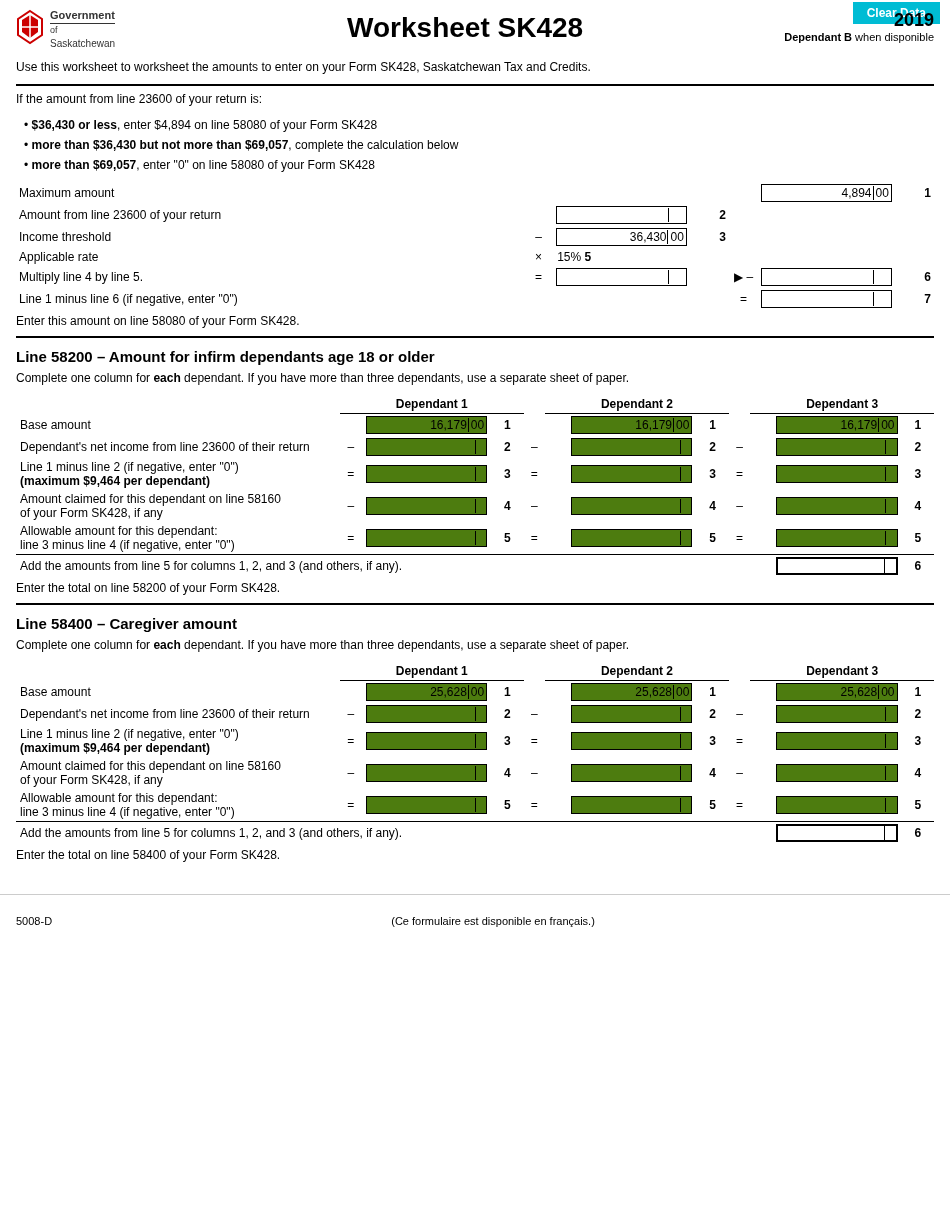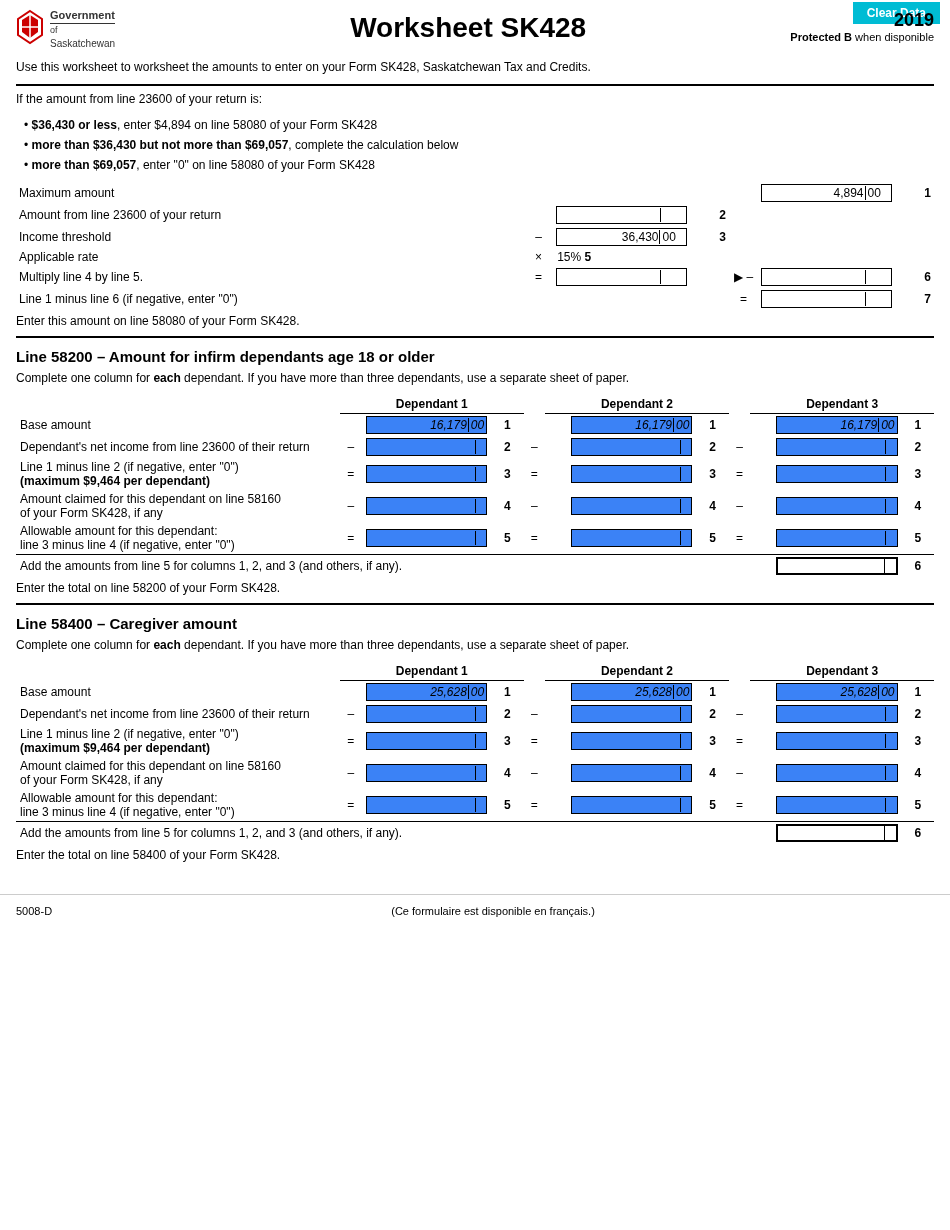--- a/index.html
+++ b/index.html
@@ -121,33 +121,32 @@
       vertical-align: middle;
     }
     .dep-input {
       border: 1px solid #000;
       height: 18px;
       width: 100%;
       display: flex;
       align-items: center;
       justify-content: flex-end;
       padding-right: 2px;
-      background: #3b82f6;
-      font-style: italic;
+      background: #4d7c0f;
     }
     .cents-div {
       border-left: 1px solid #000;
       padding-left: 2px;
       margin-left: 1px;
     }
     .footer {
       margin-top: 16px;
       display: flex;
       justify-content: space-between;
-      padding: 10px 16px;
+      padding: 20px 16px;
       font-size: 11px;
       border-top: 1px solid #ccc;
     }
     .enter-text {
       font-size: 12px;
       margin: 4px 0 8px 0;
     }
     .section-divider {
       border-top: 2px solid #000;
       margin: 8px 0 4px 0;
@@ -168,21 +167,21 @@
     .l-line { width: 4%; text-align: right; font-weight: bold; }
     .l-r-op { width: 3%; text-align: center; }
     .l-r-input { width: 14%; }
     .l-r-line { width: 4%; text-align: right; font-weight: bold; }
     .ibox {
       border: 1px solid #000;
       height: 18px;
       display: flex;
       align-items: center;
       justify-content: flex-end;
-      padding: 0 10px;
+      padding: 0 2px;
       background: #fff;
       font-size: 12px;
     }
     .ibox .cv { }
     .ibox .csep {
       border-left: 1px solid #000;
       padding-left: 2px;
       margin-left: 1px;
       min-width: 16px;
     }
@@ -220,21 +219,21 @@
       <div class="line"></div>
       <div style="font-size:9px;">of</div>
       <div class="sask">Saskatchewan</div>
     </div>
   </div>
   <div class="title-area">
     <h1>Worksheet SK428</h1>
   </div>
   <div class="year-protected">
     <span class="year">2019</span>
-    <span class="protected"><strong>Protected B</strong><span> when disponible</span></span>
+    <span class="protected"><strong>Dependant B</strong><span> when disponible</span></span>
   </div>
 </div>
 
 <div class="content">
 
   <div class="intro-text">
     <span>Use this worksheet to worksheet the amounts to enter on your Form SK428, Saskatchewan Tax and Credits.</span><br>
   </div>
 
   <div class="section-divider"></div>

